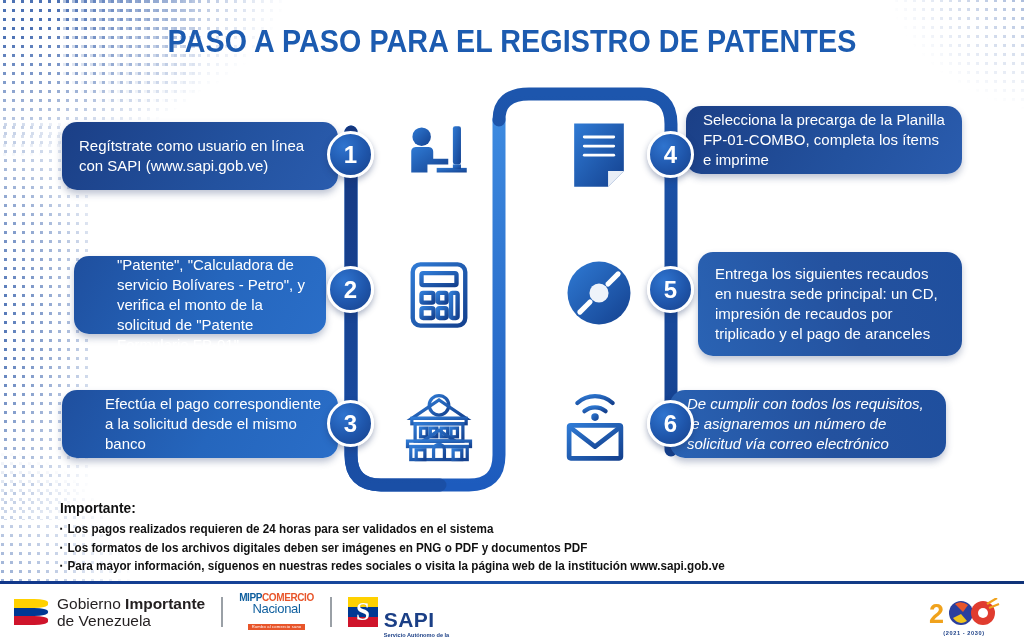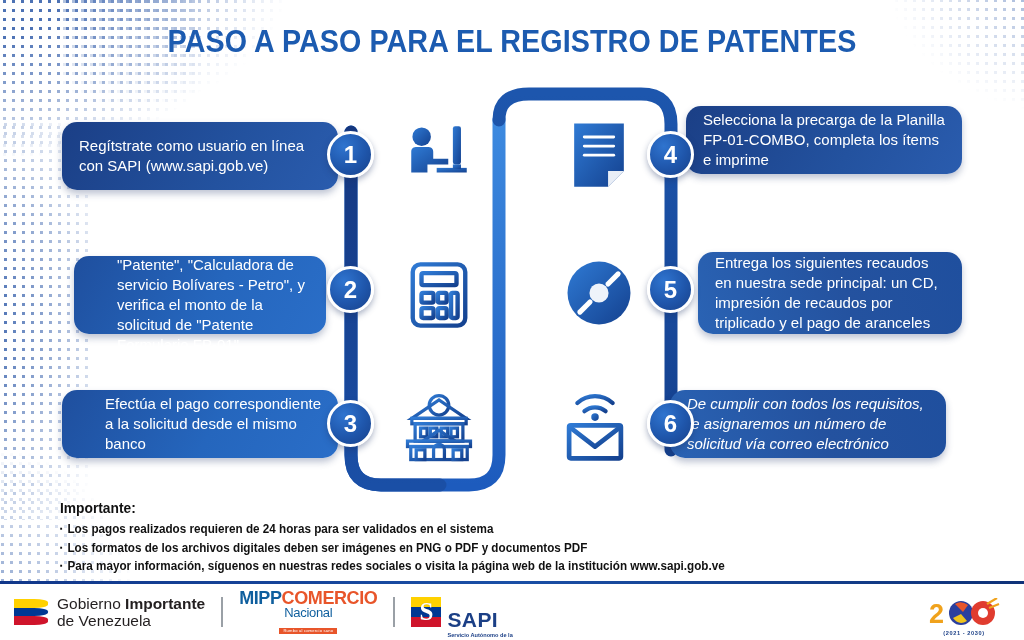--- a/index.html
+++ b/index.html
@@ -179,21 +179,21 @@
   .flag .y { top: 0;     background: #ffd100; }
   .flag .b { top: 33.3%; background: #003893; }
   .flag .r { top: 66.6%; background: #cf142b; }
   .gob {
     font-size: 15.5px; color: #231f20; line-height: 1.12;
     font-family: "Liberation Sans", sans-serif;
   }
   .gob b { font-weight: bold; }
 
   .mipp { line-height: 1; text-align: center; }
-  .mipp-r1 { font-size: 18px; font-weight: bold; letter-spacing: -.4px; }
+  .mipp-r1 { font-size: 10px; font-weight: bold; letter-spacing: -.4px; }
   .mipp-r1 .mipp-blue { color: #0f5f9e; }
   .mipp-r1 .mipp-orange { color: #e8552a; }
   .mipp-r2 { font-size: 13px; font-weight: normal; color: #0f5f9e; letter-spacing: -.3px; margin-top: -1px;}
   .mipp-tag {
     margin-top: 1px; background: #e8552a; color: #ffffff;
     font-size: 4.1px; letter-spacing: .2px; padding: 1px 4px; display: inline-block;
   }
 
   .sapi-wrap { display: flex; align-items: center; }
   .sapi-mark {
@@ -343,21 +343,21 @@
       <path d="M4,4 L48,4 L48,46 L34,60 L4,60 Z" fill="url(#ic4)"></path>
       <path d="M48,46 L34,46 L34,60 Z" fill="#e9eef6"></path>
       <g stroke="#ffffff" stroke-width="2.6" stroke-linecap="round">
         <line x1="13" y1="16" x2="39" y2="16"></line>
         <line x1="13" y1="24" x2="39" y2="24"></line>
         <line x1="13" y1="32" x2="39" y2="32"></line>
       </g>
     </svg>
   </div>
 
-  <div class="step-box box-right" style="left:698px; top:252px; width:264px; height:82px;">
+  <div class="step-box box-right" style="left:698px; top:252px; width:264px; height:104px;">
     <div class="txt">Entrega los siguientes recaudos en nuestra sede principal: un CD, impresión de recaudos por triplicado y el pago de aranceles</div>
   </div>
   <div class="num" style="left:647px; top:266px;">5</div>
   <div class="icon-slot" style="left:556px; top:250px;">
     <svg width="72" height="72" viewBox="0 0 64 64">
       <defs>
           <linearGradient id="ic5" x1="0" y1="0" x2="1" y2="1">
         <stop offset="0%" stop-color="#2f7ad4"></stop>
             <stop offset="100%" stop-color="#14418f"></stop>
           </linearGradient>

